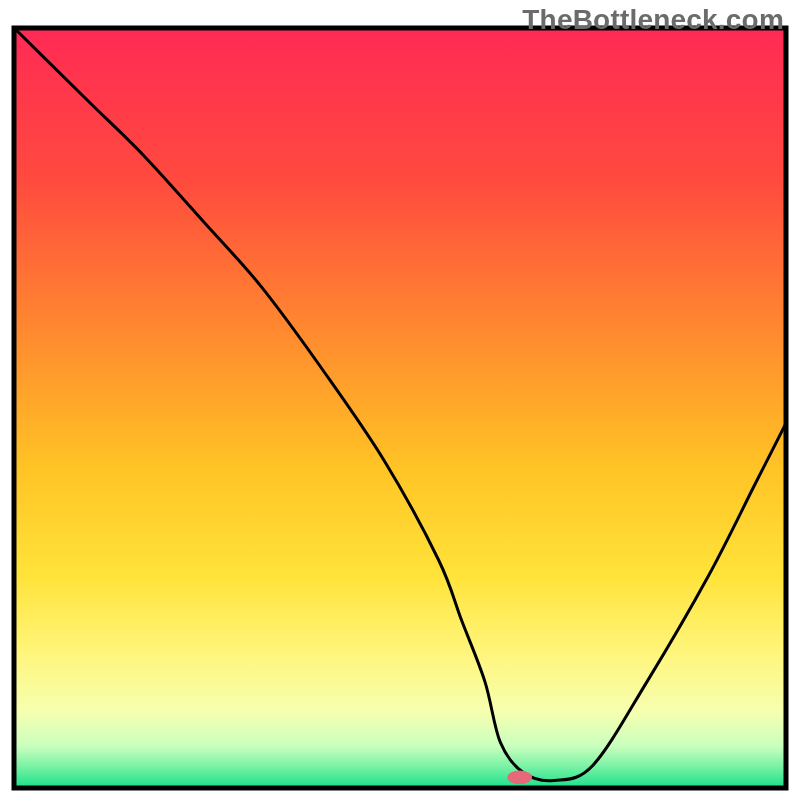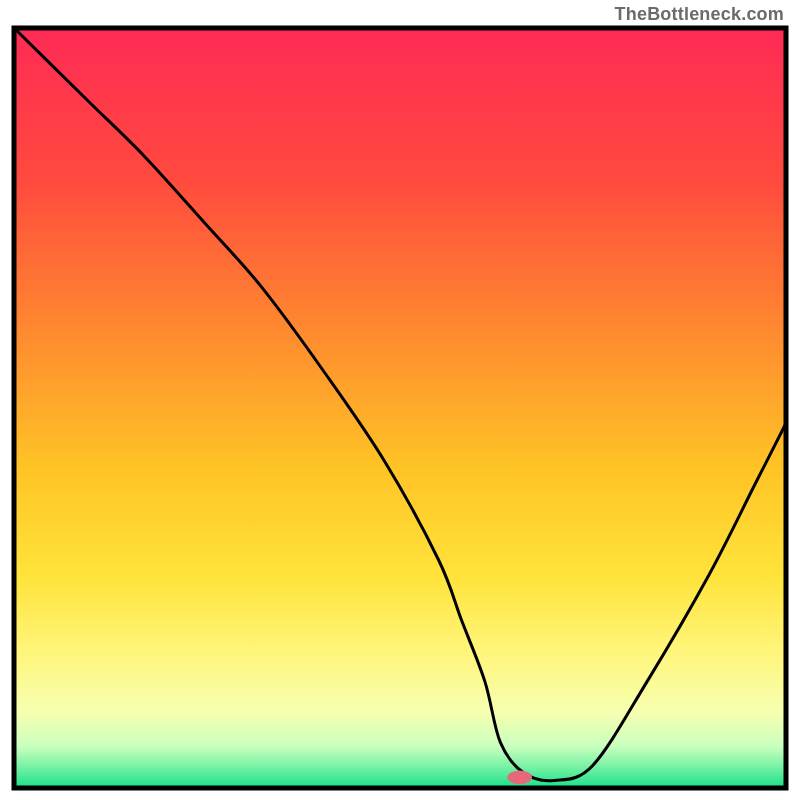--- a/index.html
+++ b/index.html
@@ -13,21 +13,21 @@
   }
   .chart-wrap {
     position: relative;
     width: 800px;
     height: 800px;
   }
   .watermark {
     position: absolute;
     top: 4px;
     right: 16px;
-    font-size: 18px;
+    font-size: 28px;
     font-weight: 600;
     color: #6b6b6b;
     letter-spacing: 0.2px;
   }
   svg {
     display: block;
   }
 </style>
 </head>
 <body>

